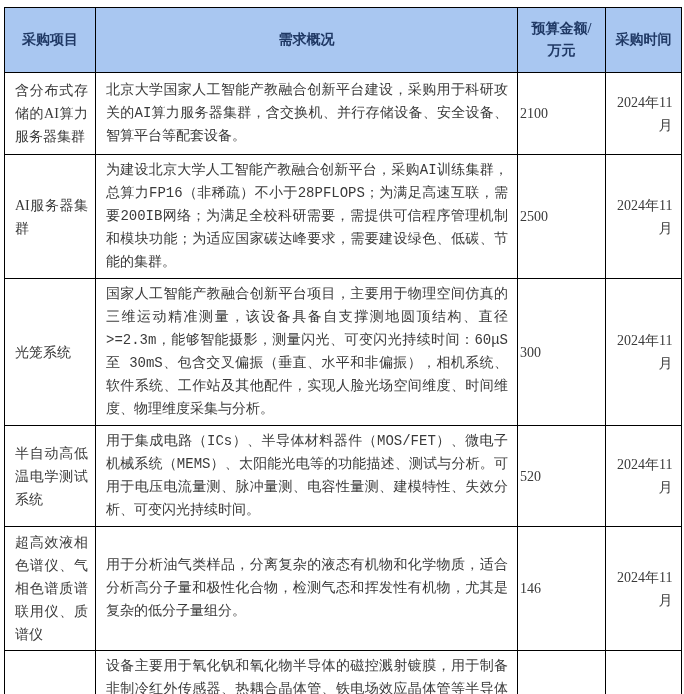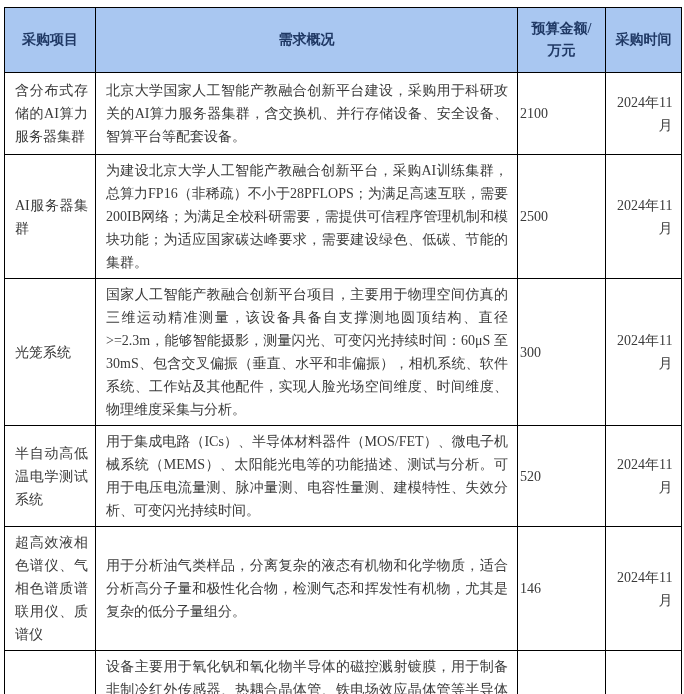--- a/index.html
+++ b/index.html
@@ -55,20 +55,21 @@
   td.c-item {
     padding: 4px 7px 4px 10px;
     text-align: justify;
     text-justify: inter-character;
   }
   td.c-item > div { text-align: justify; }
   td.c-ov {
     padding: 4px 9px 4px 10px;
     text-align: justify;
     text-justify: inter-character;
+    font-family: Liberation Mono, monospace;
   }
   td.c-bud {
     text-align: left;
     padding: 2px;
   }
   td.c-time {
     text-align: center;
     padding: 2px;
   }
   .time-inner {

